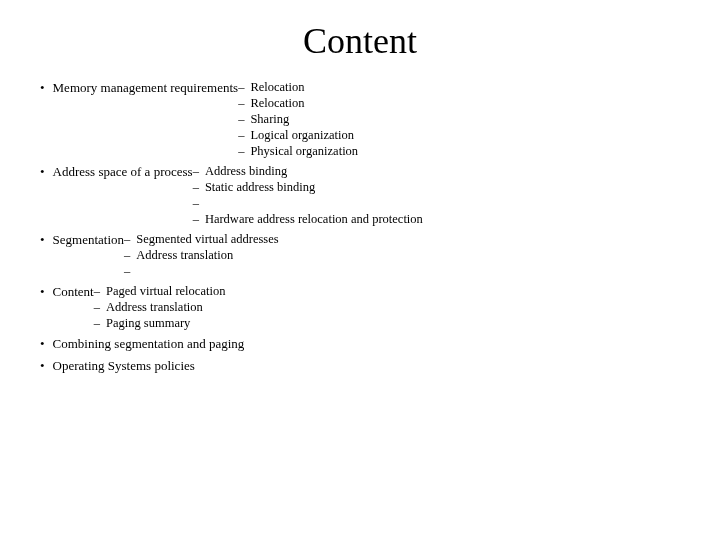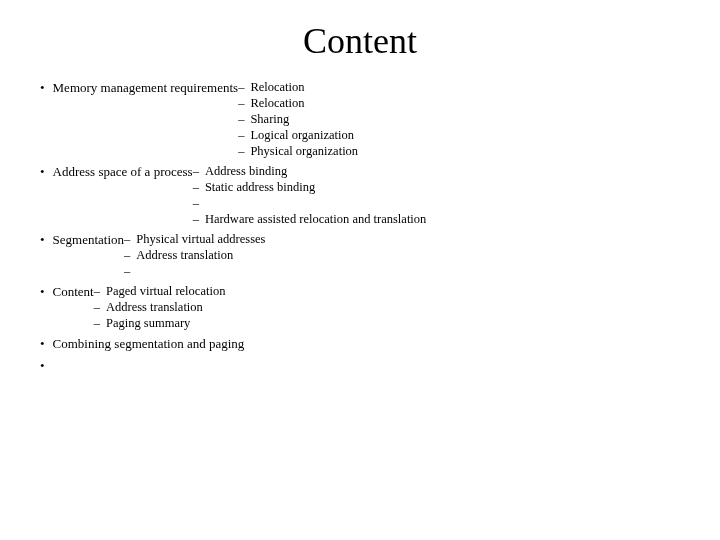--- a/index.html
+++ b/index.html
@@ -113,33 +113,33 @@
             </li>
             <li>
               <span class="dash">–</span>
               <span>Static address binding</span>
             </li>
             <li>
               <span class="dash">–</span>
             </li>
             <li>
               <span class="dash">–</span>
-              <span>Hardware assisted relocation and translation</span>
+              <span>Hardware address relocation and protection</span>
             </li>
           </ul>
         </div>
       </li>
       <li>
         <span class="bullet">•</span>
         <div class="main-item-text">
           <span class="top-item">Segmentation</span>
           <ul class="sub-list">
             <li>
               <span class="dash">–</span>
-              <span>Physical virtual addresses</span>
+              <span>Segmented virtual addresses</span>
             </li>
             <li>
               <span class="dash">–</span>
               <span>Address translation</span>
             </li>
             <li>
               <span class="dash">–</span>
             </li>
           </ul>
         </div>
@@ -165,15 +165,18 @@
         </div>
       </li>
       <li>
         <span class="bullet">•</span>
         <div class="main-item-text">
           <span class="top-item">Combining segmentation and paging</span>
         </div>
       </li>
       <li>
         <span class="bullet">•</span>
+        <div class="main-item-text">
+          <span class="top-item">Operating Systems policies</span>
+        </div>
       </li>
     </ul>
 </div>
 
 </body></html>

